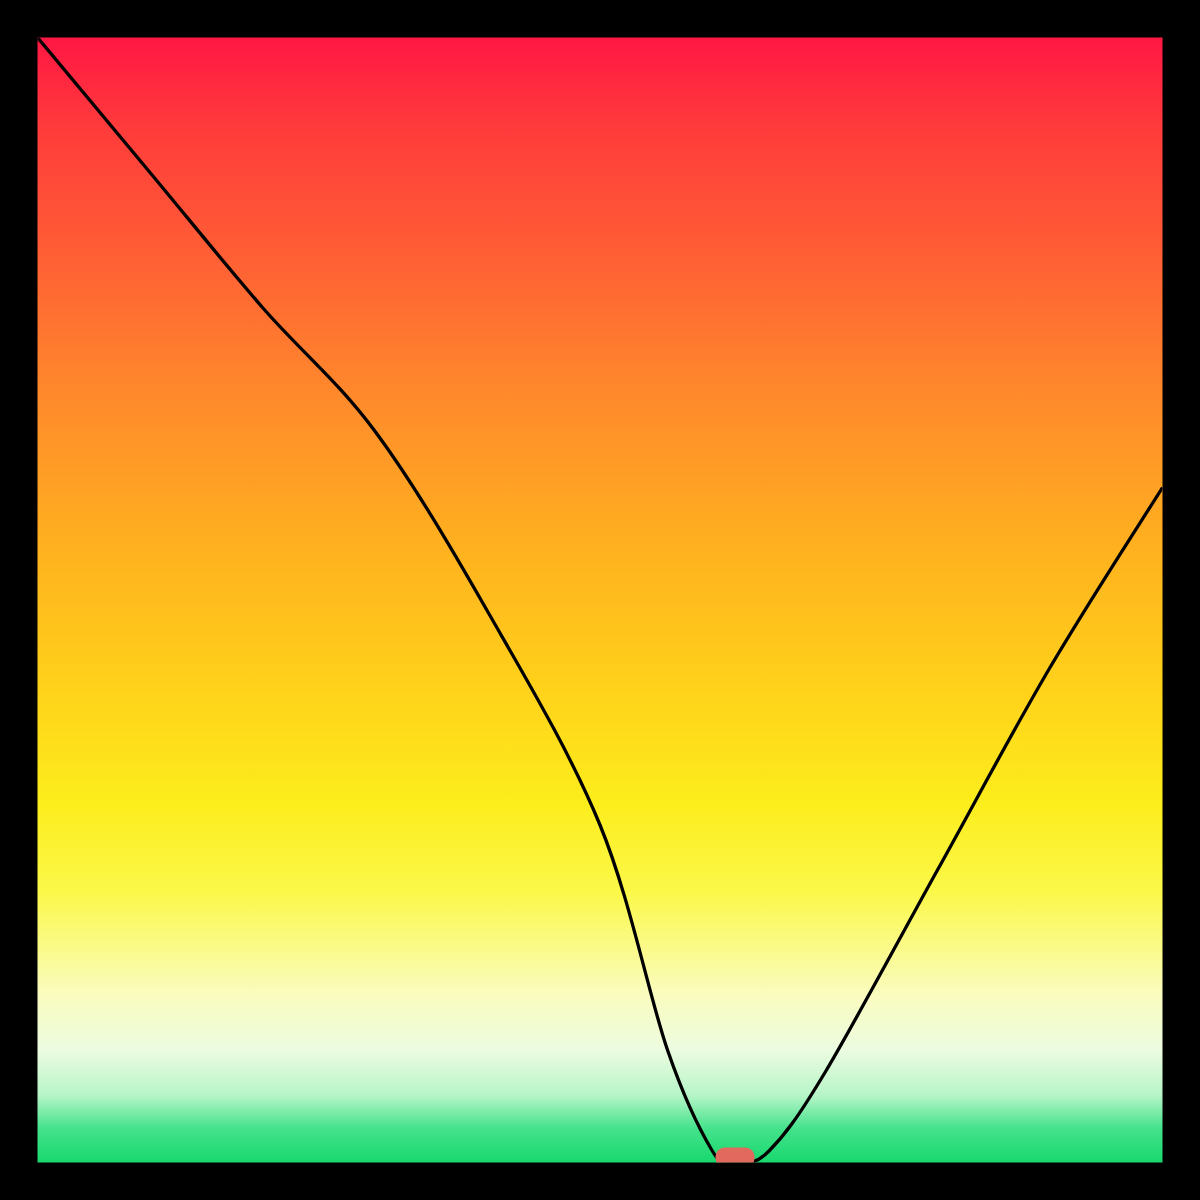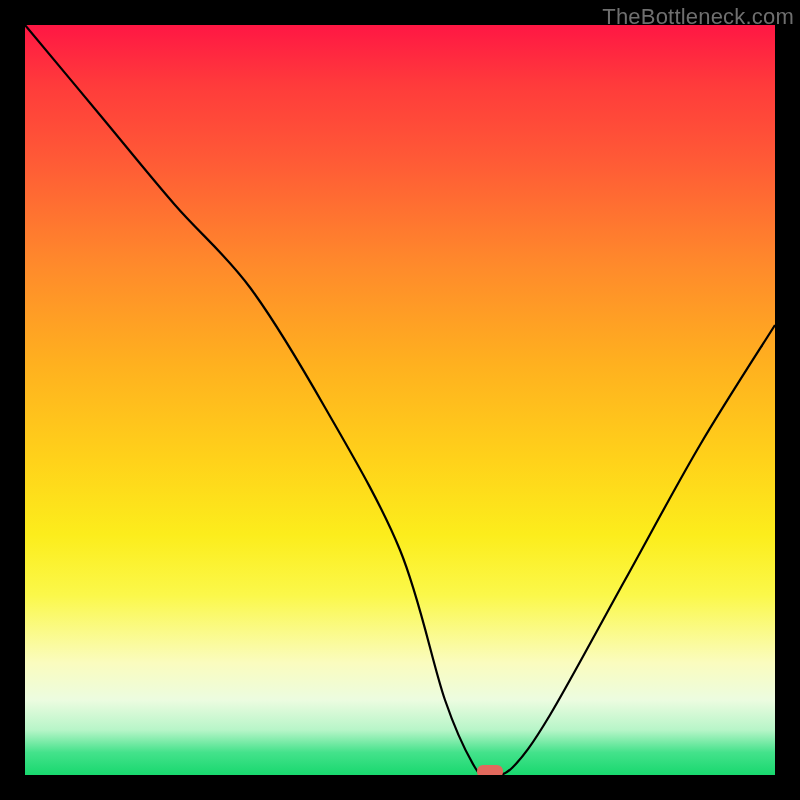--- a/index.html
+++ b/index.html
@@ -69,14 +69,13 @@
 <body>
 
 <div class="frame">
   <div class="plot-area">
     <div class="gradient"></div>
     <svg class="svg-overlay" viewBox="0 0 750 750" preserveAspectRatio="none">
       <path class="curve" d="M 0 0 C 12.5 15, 50 60, 75 90 C 100 120, 125 151.25, 150 180 C 175 208.75, 200 228.75, 225 262.5 C 250 296.25, 275 338.75, 300 382.5 C 325 426.25, 355 476.25, 375 525 C 395 573.75, 407.50000000000006 638.75, 420.00000000000006 675 C 432.50000000000006 711.25, 442.5 730, 450 742.5 C 457.5 755, 458.75 750, 465 750 C 471.25 750, 477.5 752.5, 487.5 742.5 C 497.5 732.5, 506.25 721.25, 525 690 C 543.75 658.75, 575 600, 600 555 C 625 510, 650 462.5, 675 420 C 700 377.5, 737.5 320, 750 300" id="curve-path"></path>
       <rect id="marker-rect" class="marker" rx="6" ry="6" width="26" height="13" x="452" y="740"></rect>
     </svg>
   </div>
-  <div class="watermark">TheBottleneck.com</div>
 </div>
 
 </body></html>

